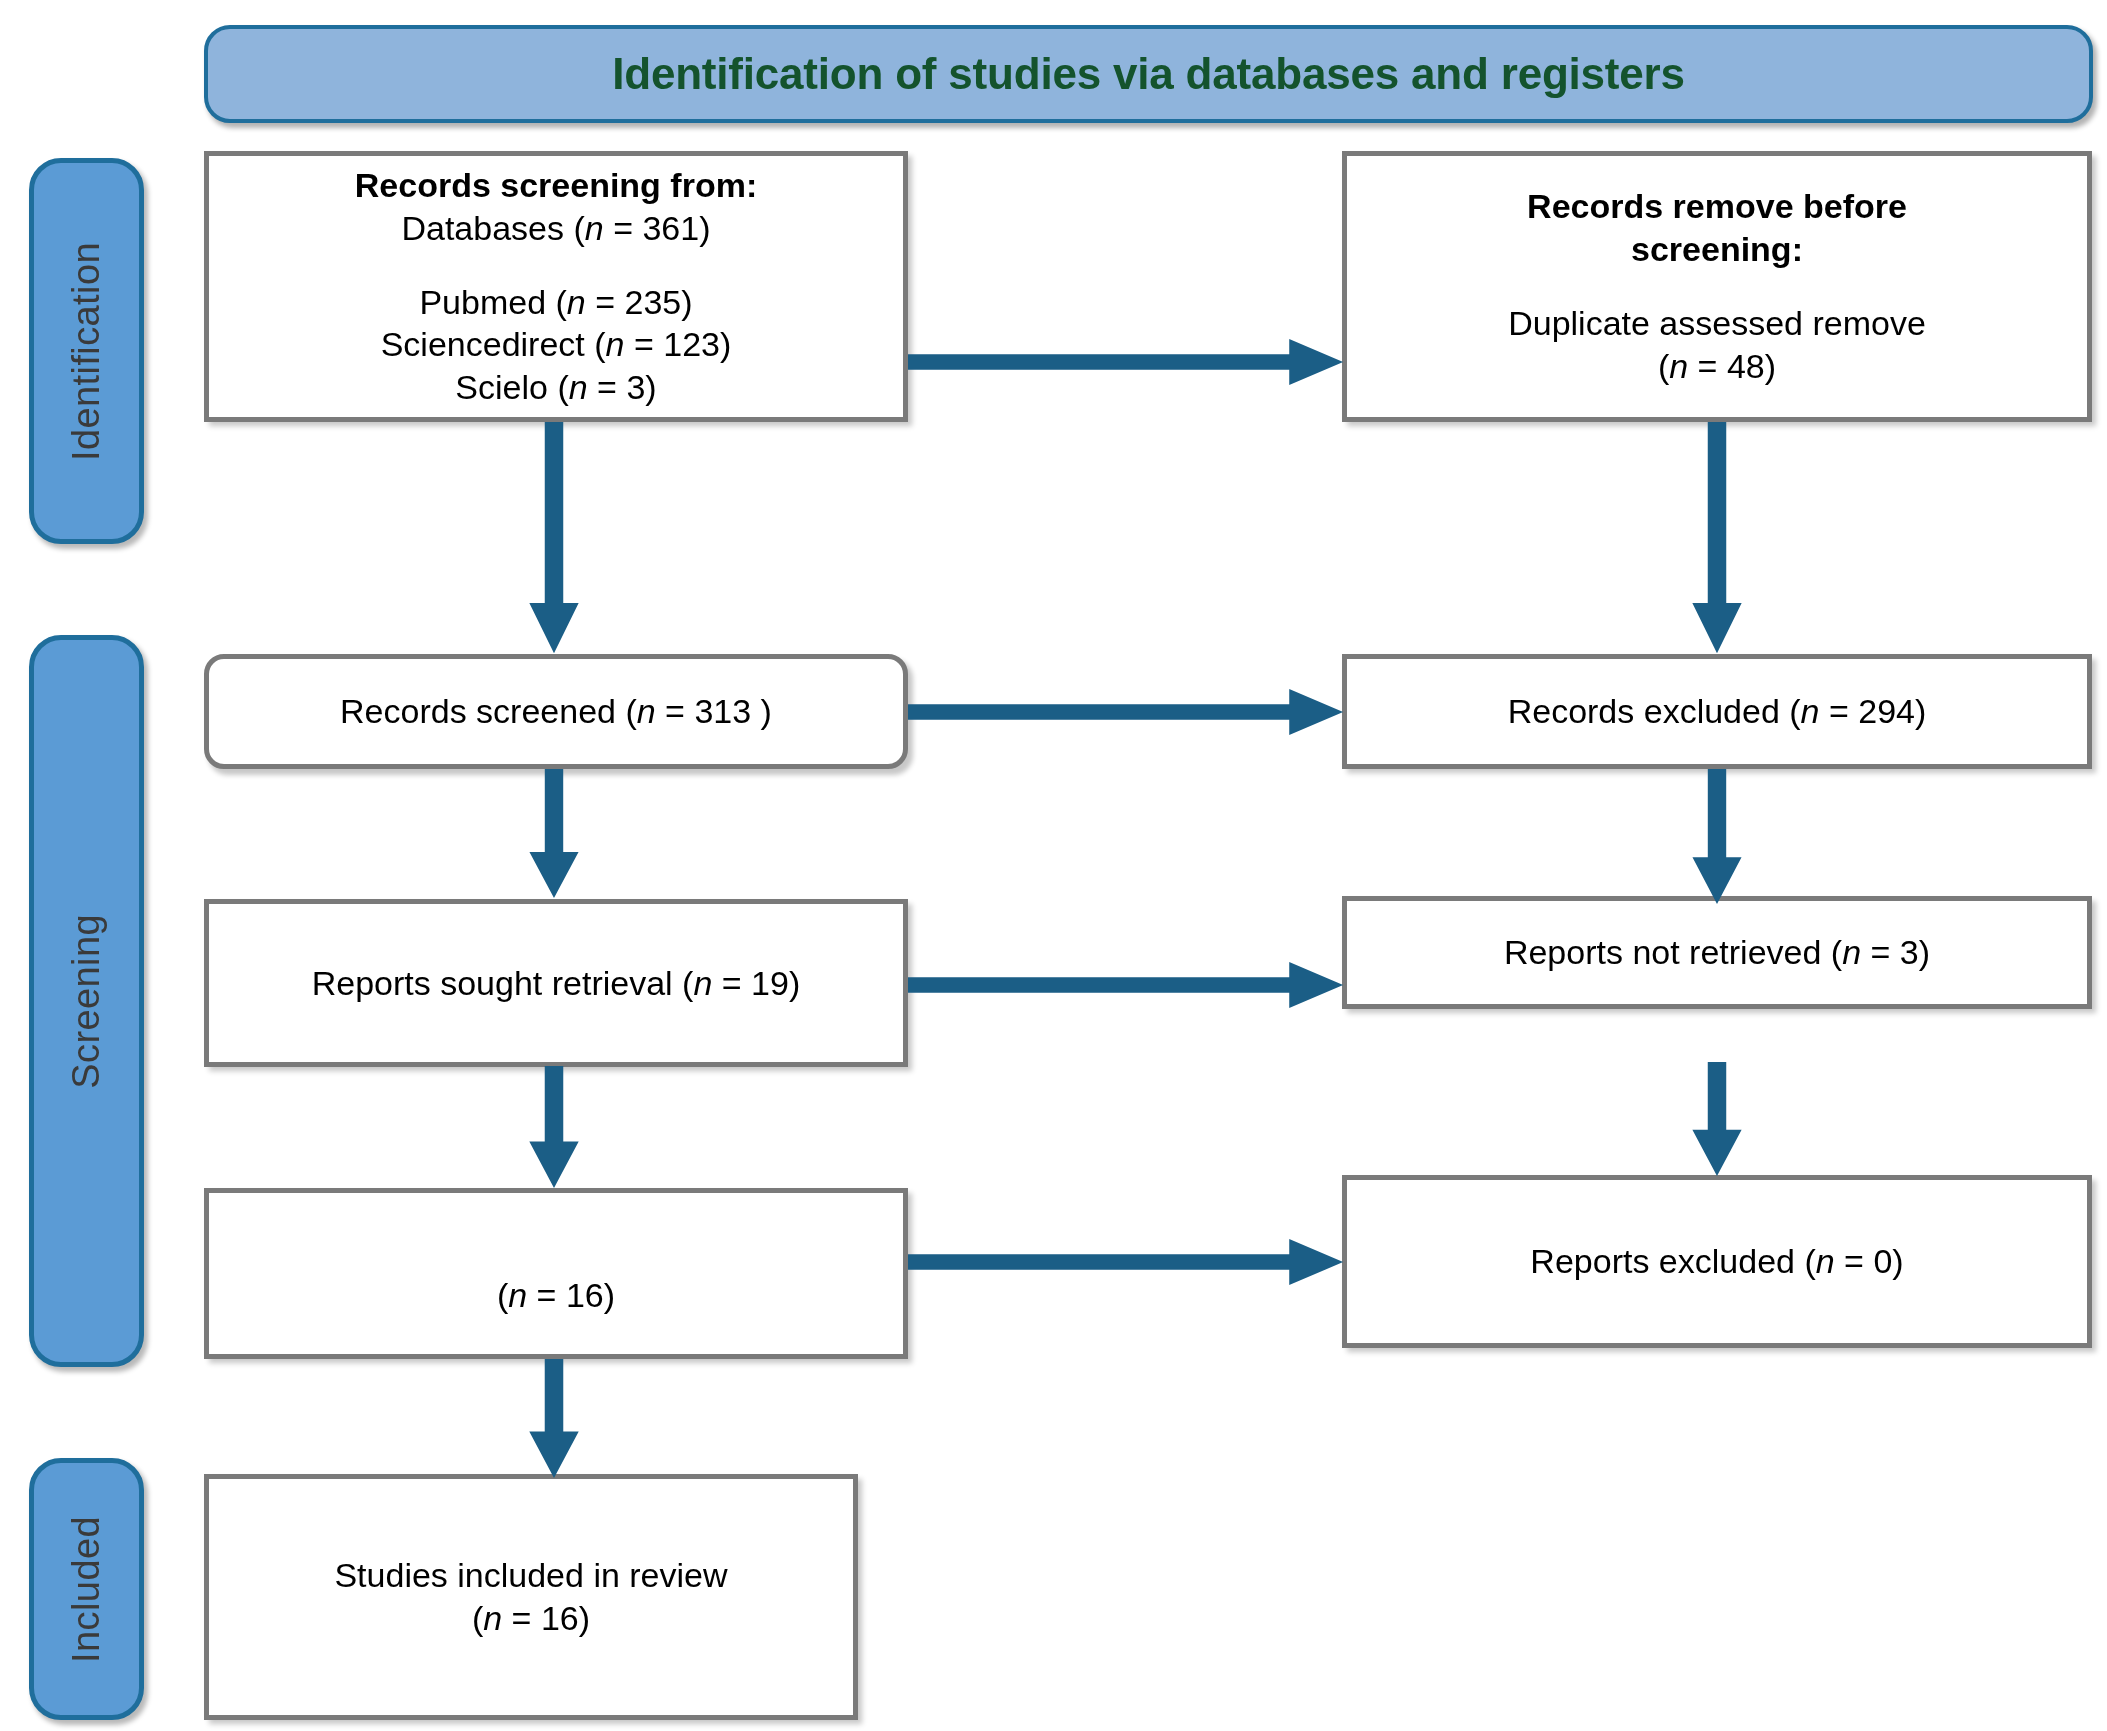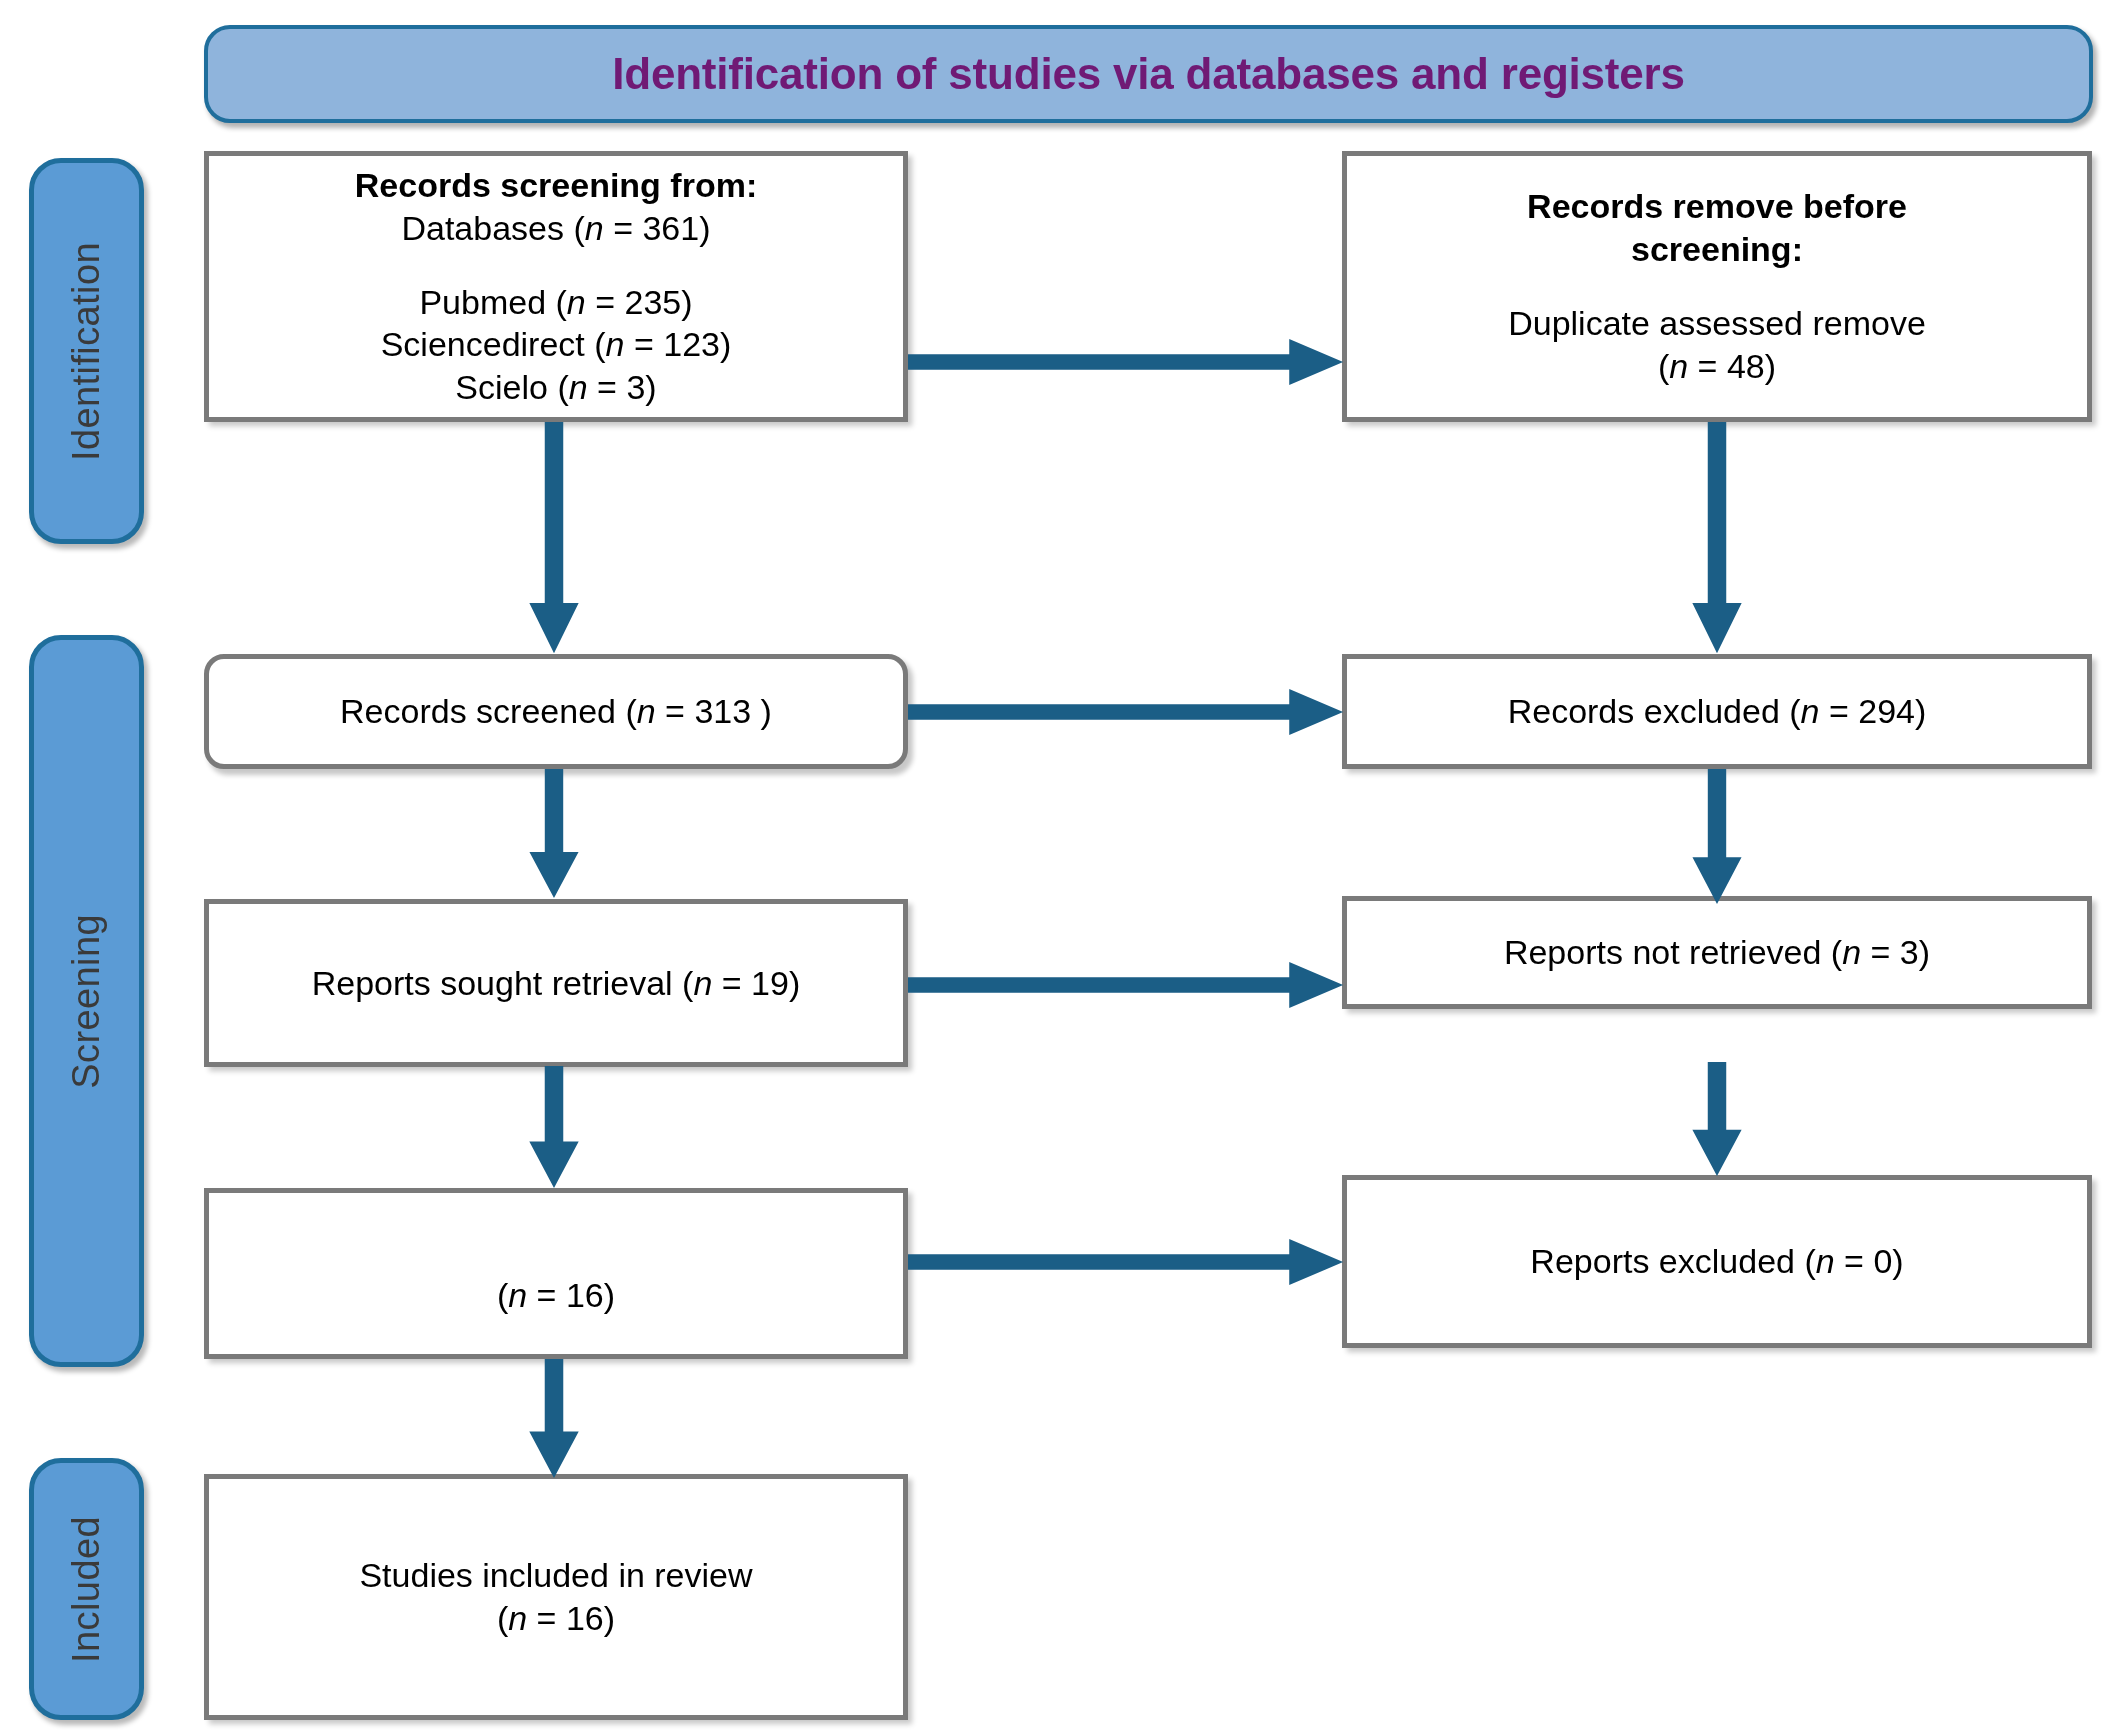--- a/index.html
+++ b/index.html
@@ -24,21 +24,21 @@
     border: 4.6px solid #1F6E9C;
     border-radius: 26px;
     display: flex;
     align-items: center;
     justify-content: center;
     box-shadow: 3.8px 4.6px 5.4px rgba(0,0,0,0.30);
   }
   .banner-text {
     font-size: 44px;
     font-weight: bold;
-    color: #701a75;
+    color: #14532d;
     letter-spacing: -0.2px;
     white-space: nowrap;
   }
 
   
   .stage-tab {
     position: absolute;
     background: #5B9BD5;
     border: 5.4px solid #1F6E9C;
     border-radius: 32px;
@@ -78,21 +78,21 @@
   }
   .flow-text b { font-weight: bold; }
   .flow-text i { font-style: italic; }
   .gap { display:block; height: 31px; }
 
   
   #box-identified       { left: 204px;  top: 151px;  width: 704px;  height: 271px; }
   #box-screened         { left: 204px;  top: 654px;  width: 704px;  height: 115px; border-radius: 20px; }
   #box-sought           { left: 204px;  top: 899px; width: 704px;  height: 168px; }
   #box-assessed         { left: 204px;  top: 1188px; width: 704px;  height: 171px; }
-  #box-included         { left: 204px;  top: 1474px; width: 704px;  height: 246px; }
+  #box-included         { left: 204px;  top: 1474px; width: 654px;  height: 246px; }
 
   
   #box-removed          { left: 1342px; top: 151px;  width: 750px;  height: 271px; }
   #box-rec-excluded     { left: 1342px; top: 654px;  width: 750px;  height: 115px; }
   #box-not-retrieved    { left: 1342px; top: 896px; width: 750px;  height: 113px; }
   #box-rep-excluded     { left: 1342px; top: 1175px; width: 750px;  height: 173px; }
 
   
   .arrow { position: absolute; }
   .arrow svg { display: block; overflow: visible; }

